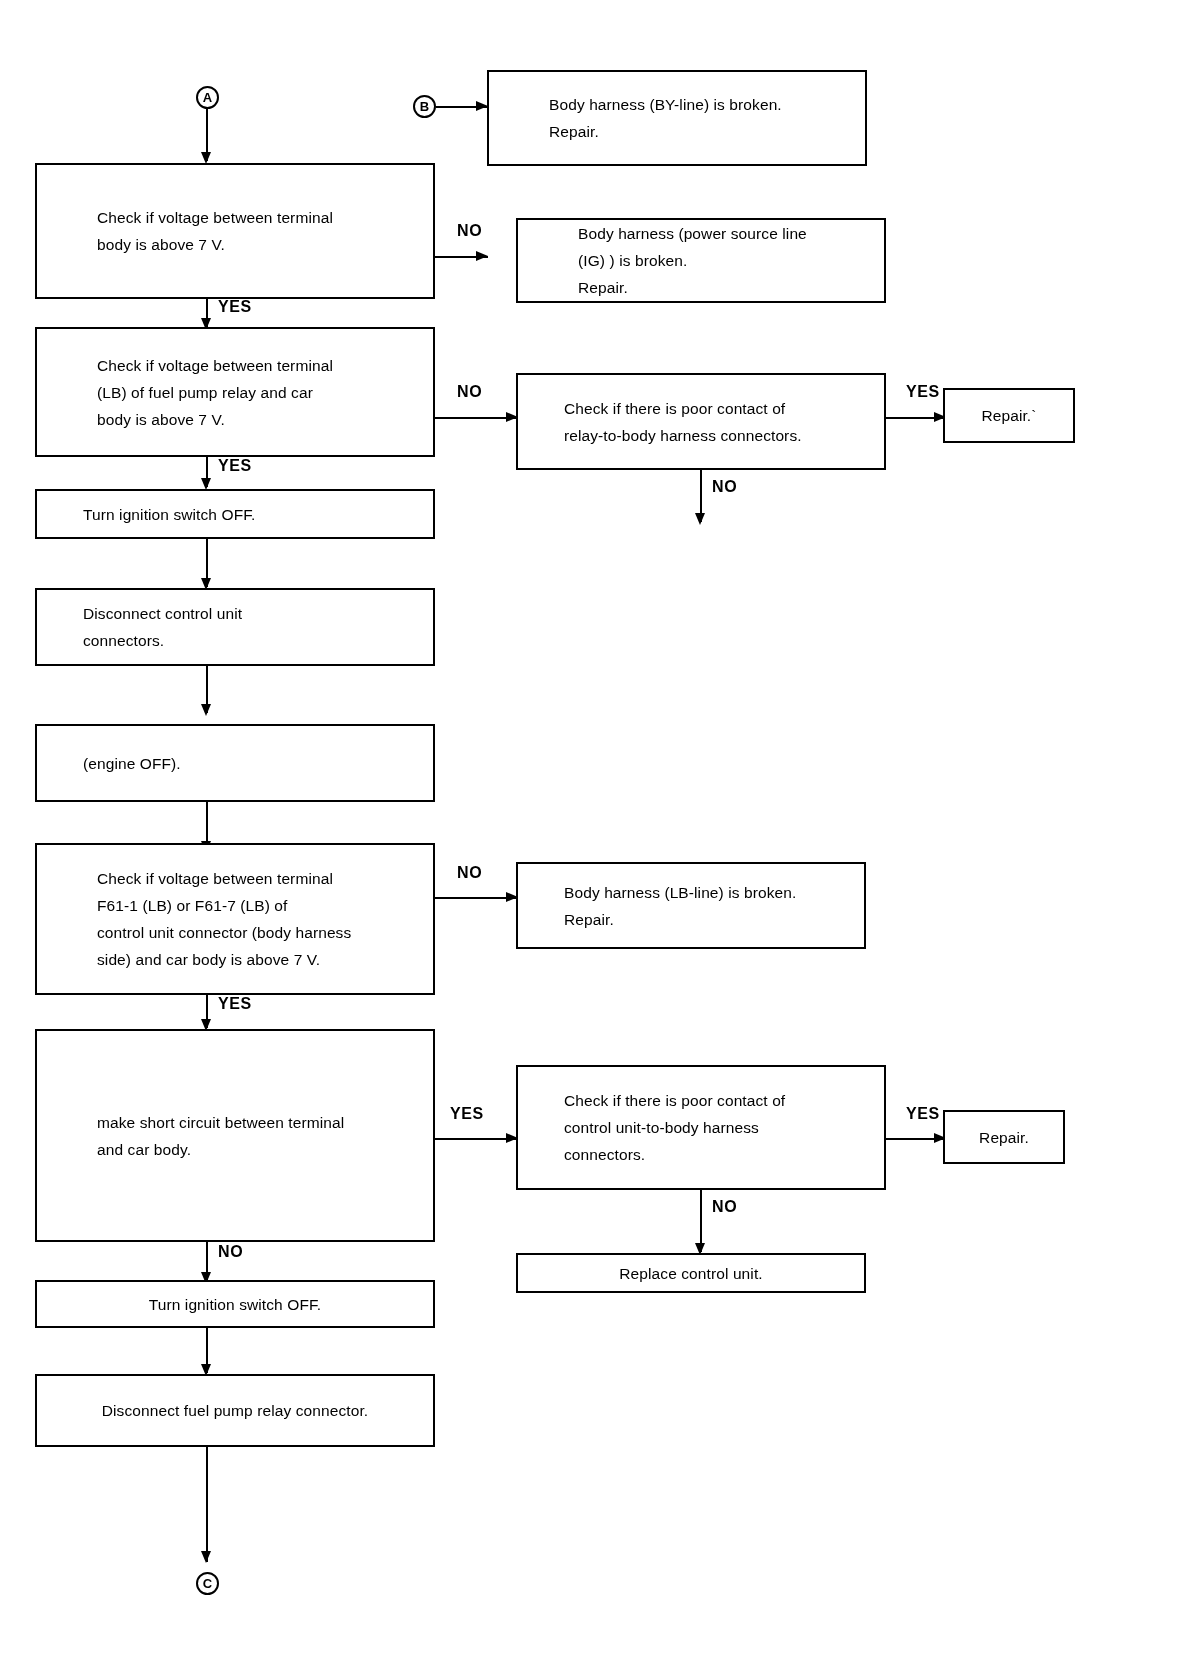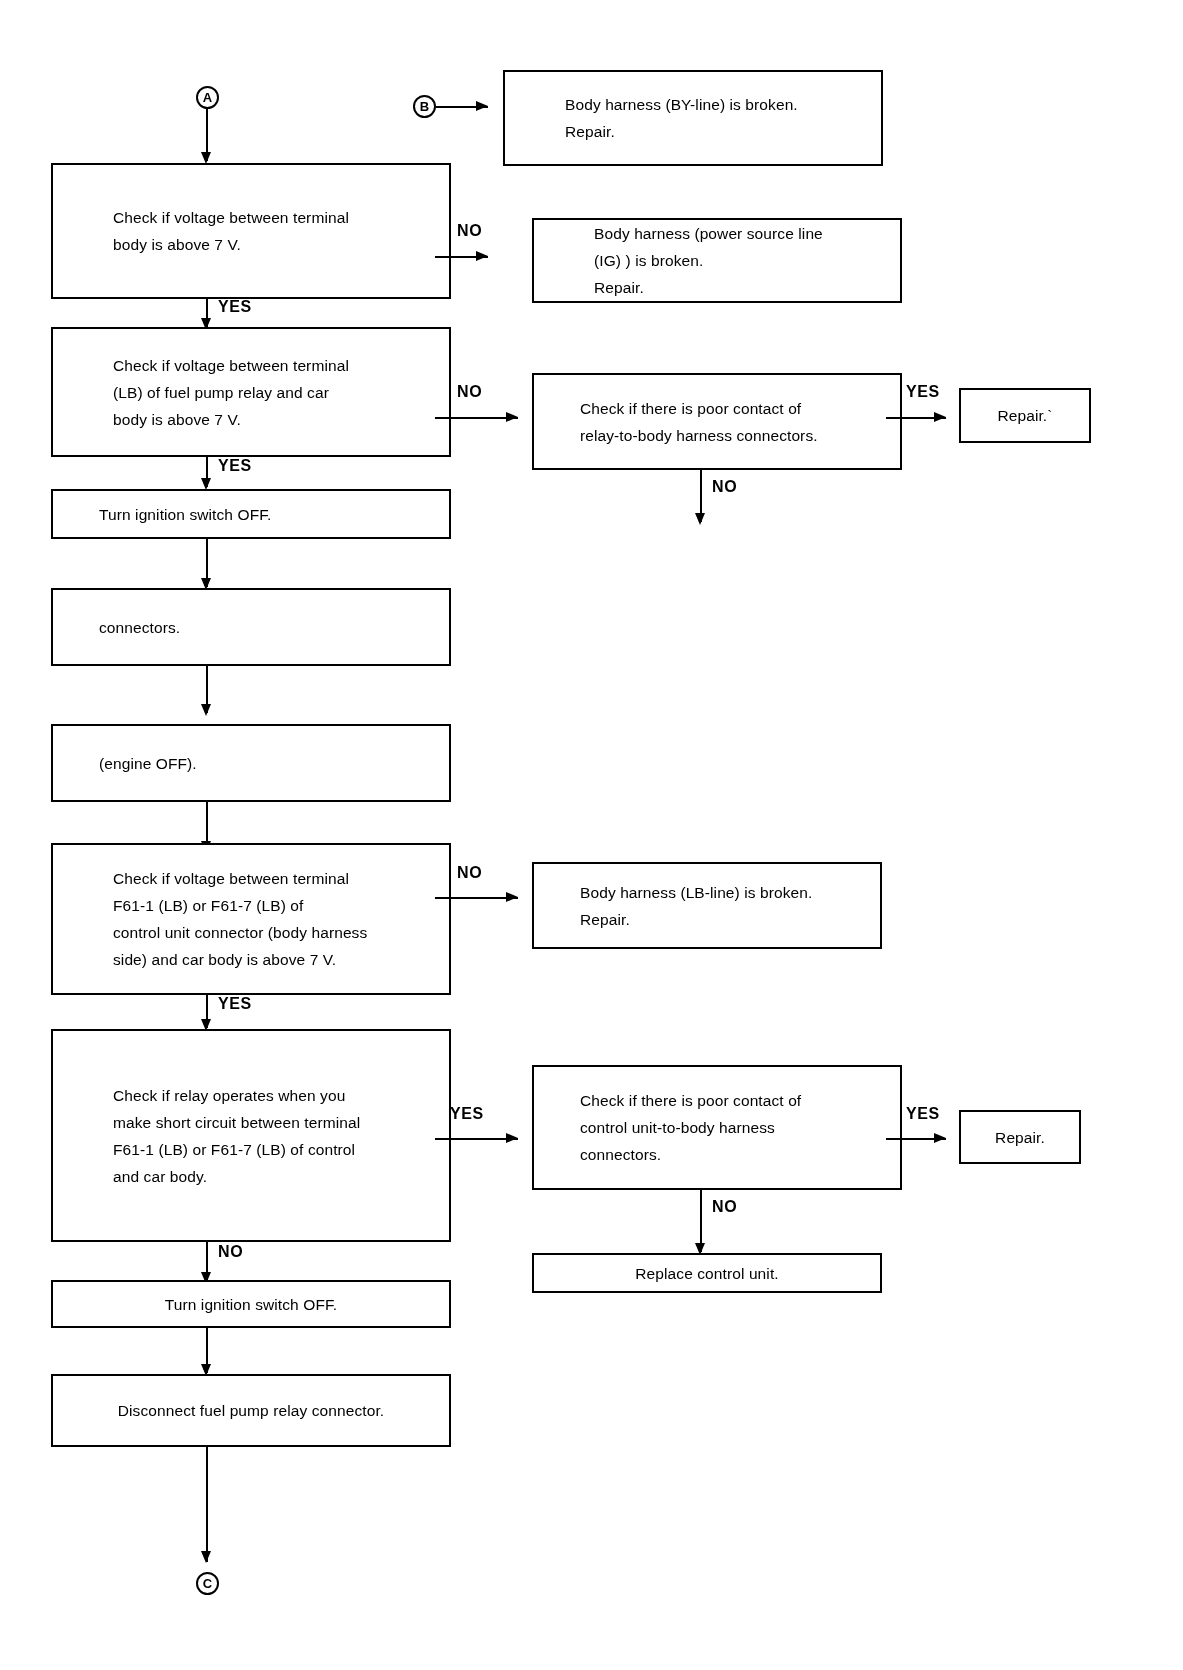--- a/index.html
+++ b/index.html
@@ -19,21 +19,20 @@
   
   .box{
     position:absolute;
     box-sizing:border-box;
     border:2.5px solid #000;
     background:#fff;
     display:flex;
     flex-direction:column;
     justify-content:center;
     padding:6px 26px;
-    margin-left:16px;
   }
   .box .line{
     font-size:15.5px;
     line-height:27px;
     letter-spacing:.1px;
     white-space:pre;
   }
   .box.center{align-items:center;}
   .box.center .line{text-align:center;}
   .box.pad-left{padding-left:60px;}
@@ -165,20 +164,21 @@
   <div class="blabel" style="left:218px;top:457px;">YES</div>
 
   <div class="box pad-left2" style="left:35px;top:489px;width:400px;height:50px;">
     <div class="line">Turn ignition switch OFF.</div>
   </div>
 
   <div class="vline" style="left:206px;top:539px;height:48px;"></div>
   <div class="arrow-down" style="left:201px;top:578px;"></div>
 
   <div class="box pad-left2" style="left:35px;top:588px;width:400px;height:78px;">
+    <div class="line">Disconnect control unit</div>
     <div class="line">connectors.</div>
   </div>
 
   <div class="vline" style="left:206px;top:666px;height:47px;"></div>
   <div class="arrow-down" style="left:201px;top:704px;"></div>
 
   <div class="box pad-left2" style="left:35px;top:724px;width:400px;height:78px;">
     <div class="line">(engine OFF).</div>
   </div>
 
@@ -199,23 +199,21 @@
   <div class="box pad-left2" style="left:516px;top:862px;width:350px;height:87px;">
     <div class="line">Body harness (LB-line) is broken.</div>
     <div class="line">Repair.</div>
   </div>
 
   <div class="vline" style="left:206px;top:995px;height:33px;"></div>
   <div class="arrow-down" style="left:201px;top:1019px;"></div>
   <div class="blabel" style="left:218px;top:995px;">YES</div>
 
   <div class="box pad-left" style="left:35px;top:1029px;width:400px;height:213px;">
-    <div class="line">Check if relay operates when you</div>
     <div class="line">make short circuit between terminal</div>
-    <div class="line">F61-1 (LB) or F61-7 (LB) of control</div>
     <div class="line">and car body.</div>
   </div>
 
   <div class="hline" style="left:435px;top:1138px;width:83px;"></div>
   <div class="arrow-right" style="left:506px;top:1133px;"></div>
   <div class="blabel" style="left:450px;top:1105px;">YES</div>
 
   <div class="box pad-left2" style="left:516px;top:1065px;width:370px;height:125px;">
     <div class="line">Check if there is poor contact of</div>
     <div class="line">control unit-to-body harness</div>

